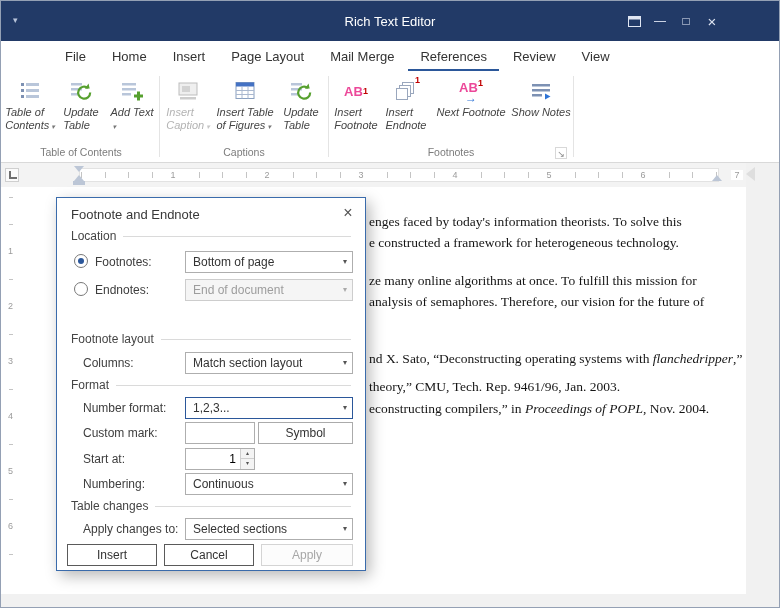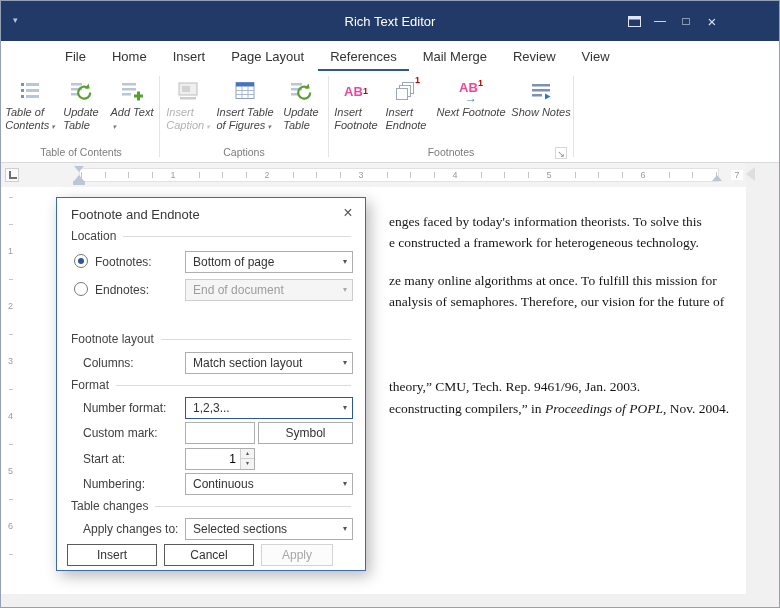--- a/index.html
+++ b/index.html
@@ -48,21 +48,21 @@
   .trid { position: absolute; width: 0; height: 0; border-left: 5px solid transparent; border-right: 5px solid transparent; border-top: 6px solid #bcc6d6; }
   .triu { position: absolute; width: 0; height: 0; border-left: 5px solid transparent; border-right: 5px solid transparent; border-bottom: 6px solid #bcc6d6; }
   .ibox { position: absolute; width: 12px; height: 4px; background: #bcc6d6; }
   .rulerend { position: absolute; left: 745px; top: 166px; width: 0; height: 0; border-top: 7px solid transparent; border-bottom: 7px solid transparent; border-right: 9px solid #dedede; z-index: 3; }
   .rulerv { position: absolute; left: 2px; top: 190px; width: 15px; height: 400px; }
   .rv-ticks { position: absolute; left: 6px; top: 6px; width: 4px; height: 366px; background: repeating-linear-gradient(to bottom, #c4c4c4 0 1px, transparent 1px 27.5px); }
   .rv-num { position: absolute; left: 0; width: 15px; text-align: center; font-size: 9px; color: #9b9b9b; background: #fff; line-height: 10px; }
 
   
   .page { position: absolute; left: 18px; top: 186px; width: 728px; height: 410px; background: #fff; z-index: 0; }
-  .docline { position: absolute; left: 368px; font-family: "Liberation Serif", serif; font-size: 13.5px; color: #151515; white-space: nowrap; z-index: 1; margin-left: 20px; }
+  .docline { position: absolute; left: 368px; font-family: "Liberation Serif", serif; font-size: 13.5px; color: #151515; white-space: nowrap; z-index: 1; }
   .it { font-style: italic; }
   .frame-right { position: absolute; top: 162px; right: 0; width: 33px; bottom: 0; background: #f1f1f1; z-index: 2; }
   .frame-bottom { position: absolute; left: 0; right: 0; bottom: 0; height: 13px; background: #f1f1f1; z-index: 2; }
 
   
   .dialog { position: absolute; left: 55px; top: 196px; width: 310px; height: 374px; background: #fff; border: 1px solid #3a6bab; box-shadow: 4px 5px 14px rgba(0,0,0,.28); z-index: 10; }
   .dtitle { position: absolute; left: 14px; top: 9px; font-size: 13px; color: #383838; }
   .dclose { position: absolute; right: 7px; top: 5px; width: 20px; height: 20px; text-align: center; line-height: 20px; font-size: 16px; color: #555; }
   .dsec { position: absolute; left: 14px; right: 14px; display: flex; align-items: center; gap: 7px; font-size: 12px; color: #454545; }
   .dsec i { flex: 1; height: 1px; background: #dadada; }
@@ -113,22 +113,22 @@
           <rect x="1" y="10" width="10" height="2"></rect>
         </g>
         <path d="M12 5l4 2-4 2z" fill="#7d91b3"></path>
       </svg>
   </span>
   <div class="tabrow">
     <span class="tab">File</span>
     <span class="tab">Home</span>
     <span class="tab">Insert</span>
     <span class="tab">Page Layout</span>
+    <span class="tab">Mail Merge</span>
     <span class="tab active">References</span>
-    <span class="tab">Mail Merge</span>
     <span class="tab">Review</span>
     <span class="tab">View</span>
   </div>
 
   <div class="ribbon">
 
     <div class="rgroup">
       <div class="rbtns">
         <div class="rbtn" style="width:50px">
           <span class="ricon">
@@ -304,20 +304,21 @@
     <span class="rv-num" style="top:165px">3</span>
     <span class="rv-num" style="top:220px">4</span>
     <span class="rv-num" style="top:275px">5</span>
     <span class="rv-num" style="top:330px">6</span>
   </div>
 
   <div class="docline" style="top:213px"><span>enges faced by today's information theorists. To solve this</span></div>
   <div class="docline" style="top:234px"><span>e constructed a framework for heterogeneous technology.</span></div>
   <div class="docline" style="top:272px"><span>ze many online algorithms at once. To fulfill this mission for</span></div>
   <div class="docline" style="top:293px"><span>analysis of semaphores. Therefore, our vision for the future of</span></div>
+  <div class="docline" style="top:350px"><span>nd X. Sato, “Deconstructing operating systems with </span><span class="it">flanchedripper</span><span>,”</span></div>
   <div class="docline" style="top:378px"><span>theory,” CMU, Tech. Rep. 9461/96, Jan. 2003.</span></div>
   <div class="docline" style="top:400px"><span>econstructing compilers,” in </span><span class="it">Proceedings of POPL</span><span>, Nov. 2004.</span></div>
 
   <div class="frame-right"></div>
   <div class="frame-bottom"></div>
 
   <div class="dialog">
     <span class="dtitle">Footnote and Endnote</span>
     <span class="dclose">×</span>
 
@@ -368,16 +369,16 @@
     <div class="dsec" style="top:301px">
         <span>Table changes</span>
         <i></i>
       </div>
 
     <span class="dlabel" style="left:26px;top:324px">Apply changes to:</span>
     <div class="dd" style="left:128px;top:320px"><span>Selected sections</span><span class="dc">▾</span></div>
 
     <div class="dbtn strong" style="left:10px;top:346px;width:90px">Insert</div>
     <div class="dbtn strong" style="left:107px;top:346px;width:90px">Cancel</div>
-    <div class="dbtn dis" style="left:204px;top:346px;width:72px">Apply</div>
+    <div class="dbtn dis" style="left:204px;top:346px;width:92px">Apply</div>
   </div>
 
 </div>
 
 </body></html>

